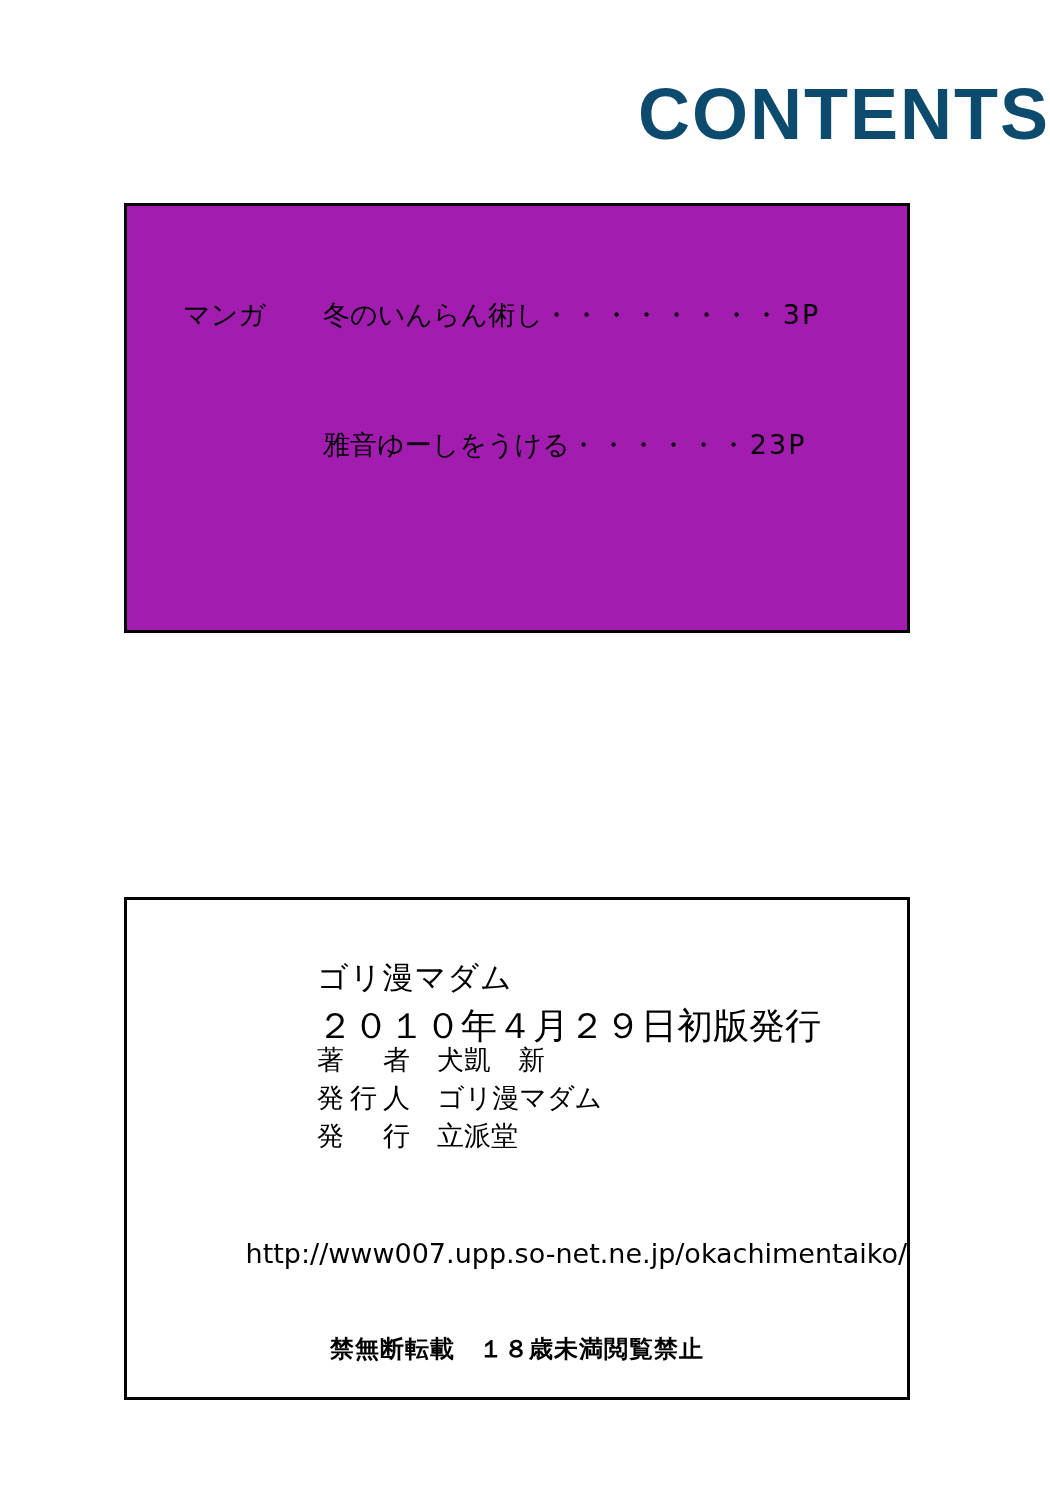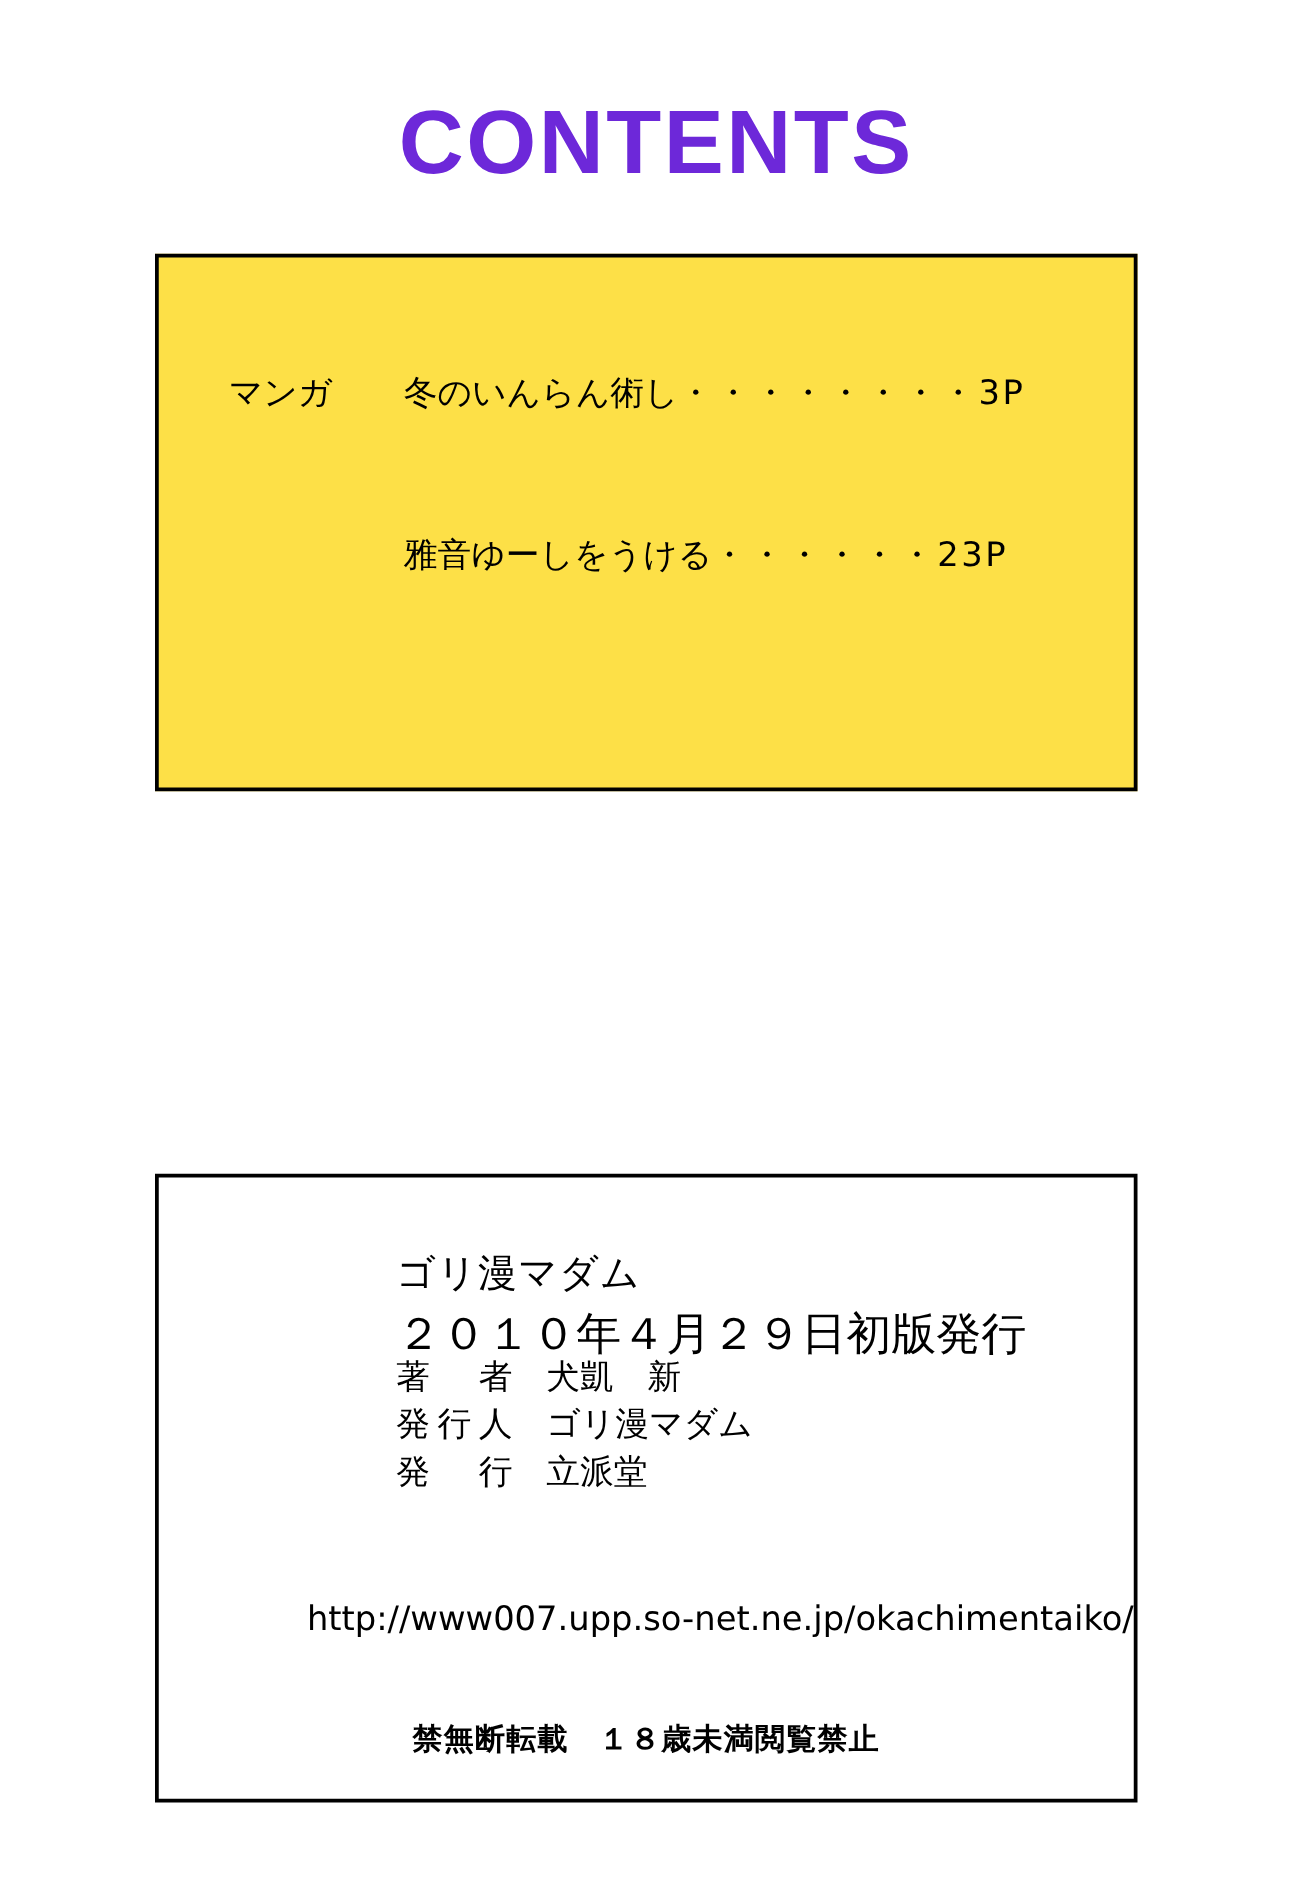--- a/index.html
+++ b/index.html
@@ -15,39 +15,39 @@
     color: #1a1a1a;
     overflow: hidden;
   }
 
   
   .contents-title {
     position: absolute;
     top: 78px;
     left: 0;
     width: 1050px;
-    text-align: center;
+    text-align: right;
     font-family: "Liberation Sans", sans-serif;
     font-weight: bold;
     font-size: 72px;
     letter-spacing: 2px;
-    color: #6d28d9;
+    color: #0c4a6e;
     line-height: 1;
   }
 
   
   .toc-box {
     position: absolute;
     left: 124px;
     top: 203px;
     width: 786px;
     height: 430px;
     border: 3px solid #000000;
     box-sizing: border-box;
-    background: #fde047;
+    background: #a21caf;
   }
 
   .toc-row {
     position: absolute;
     white-space: nowrap;
     font-family: "DejaVu Sans", sans-serif;
     font-size: 27px;
     color: #000000;
     line-height: 1;
   }
@@ -76,21 +76,20 @@
   
   .colophon-box {
     position: absolute;
     left: 124px;
     top: 897px;
     width: 786px;
     height: 503px;
     border: 3px solid #000000;
     box-sizing: border-box;
     background: #ffffff;
-    margin-top: 42px;
   }
 
   .colophon-inner {
     position: absolute;
     left: 0;
     top: 0;
     width: 100%;
     height: 100%;
   }
 

